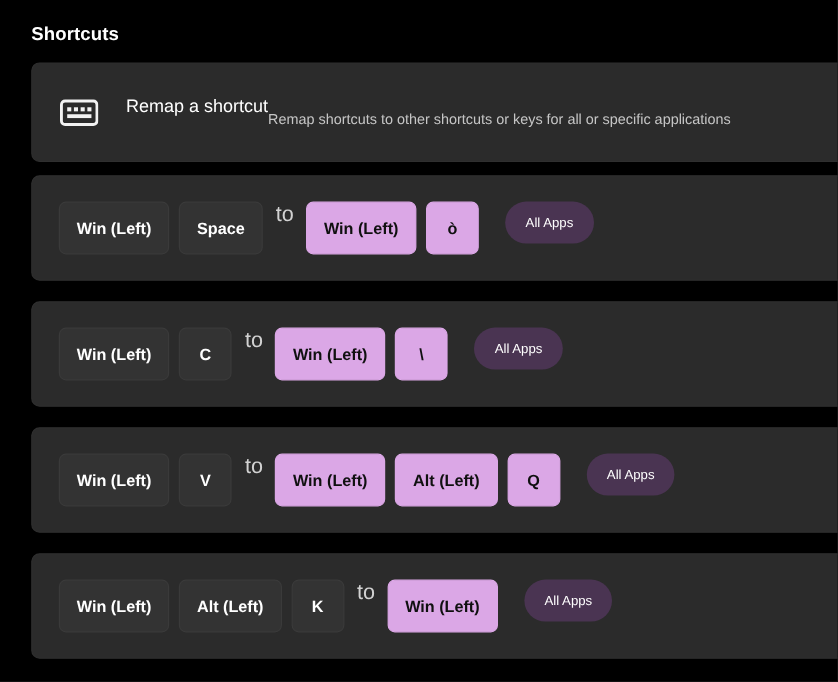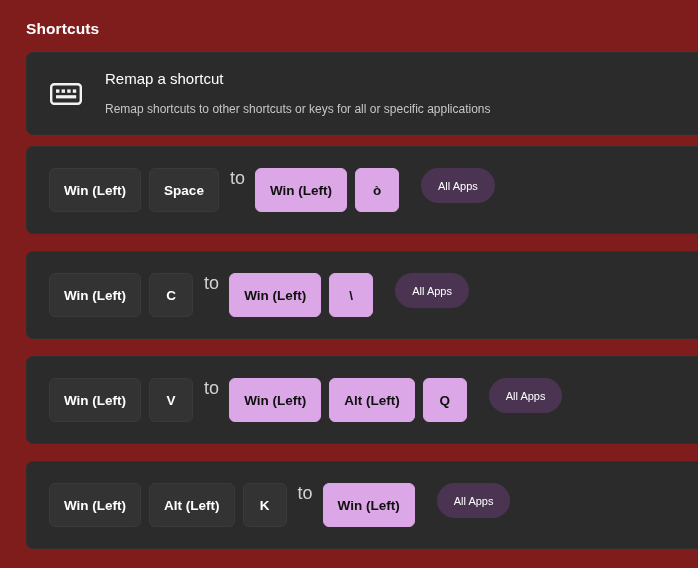--- a/index.html
+++ b/index.html
@@ -7,21 +7,21 @@
     width: 698px;
     height: 568px;
     background: #202020;
     font-family: "Liberation Sans", sans-serif;
     overflow: hidden;
   }
   .page {
     position: relative;
     width: 698px;
     height: 568px;
-    background: #7f1d1d;
+    background: #000000;
   }
   .page-title {
     position: absolute;
     left: 26px;
     top: 20px;
     font-size: 15.5px;
     font-weight: bold;
     color: #ffffff;
     letter-spacing: 0.1px;
   }
@@ -49,21 +49,20 @@
     height: 34px;
     flex: 0 0 34px;
     display: flex;
     align-items: center;
     justify-content: center;
   }
   .kb-icon svg { display: block; }
   .remap-text {
     margin-left: 22px;
     display: flex;
-    flex-direction: column;
     justify-content: center;
   }
   .remap-title {
     font-size: 15px;
     color: #ffffff;
     line-height: 20px;
     font-weight: normal;
   }
   .remap-sub {
     font-size: 12px;

